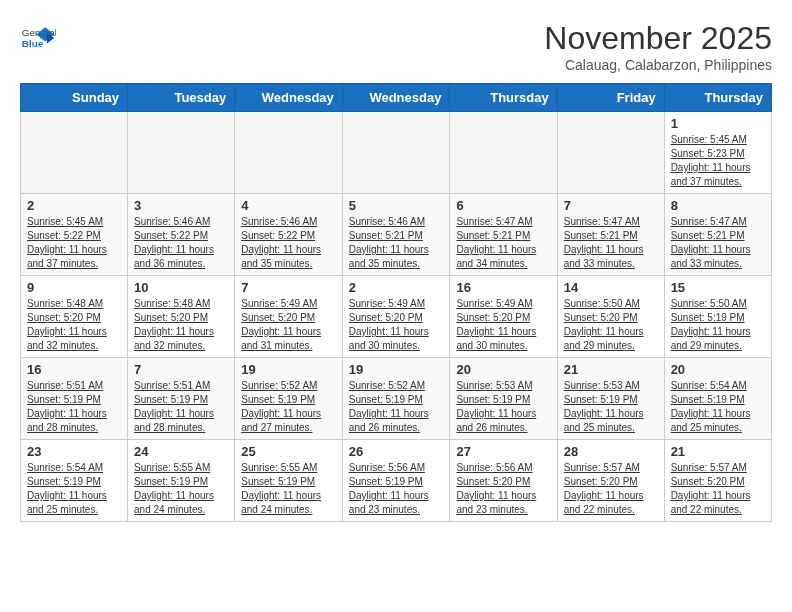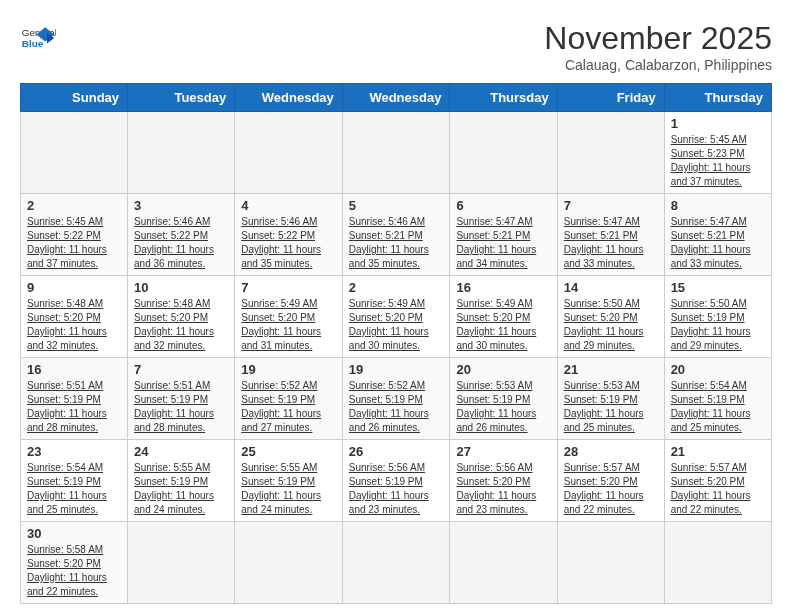--- a/index.html
+++ b/index.html
@@ -238,26 +238,14 @@
         </td>
         <td>
           <span class="day-number">28</span>
           <div class="cell-info">Sunrise: 5:57 AM<br>Sunset: 5:20 PM<br>Daylight: 11 hours and 22 minutes.</div>
         </td>
         <td>
           <span class="day-number">21</span>
           <div class="cell-info">Sunrise: 5:57 AM<br>Sunset: 5:20 PM<br>Daylight: 11 hours and 22 minutes.</div>
         </td>
       </tr>
-      <tr>
-        <td>
-          <span class="day-number">30</span>
-          <div class="cell-info">Sunrise: 5:58 AM<br>Sunset: 5:20 PM<br>Daylight: 11 hours and 22 minutes.</div>
-        </td>
-        <td class="empty"></td>
-        <td class="empty"></td>
-        <td class="empty"></td>
-        <td class="empty"></td>
-        <td class="empty"></td>
-        <td class="empty"></td>
-      </tr>
     </tbody>
 </table>
 
 </body></html>

